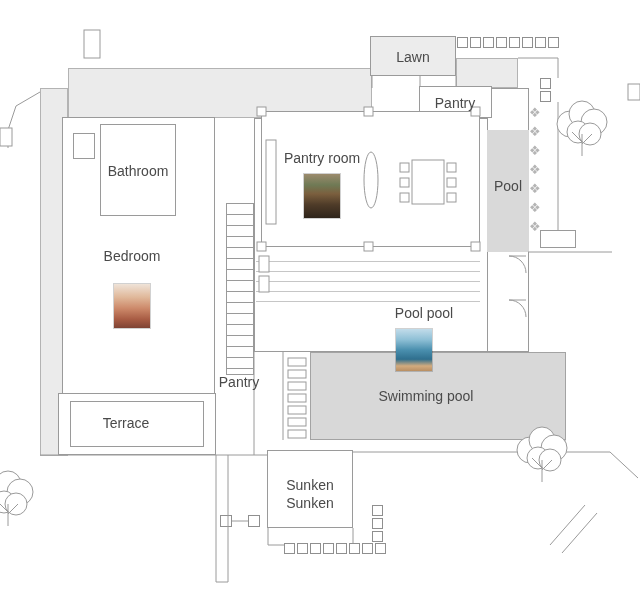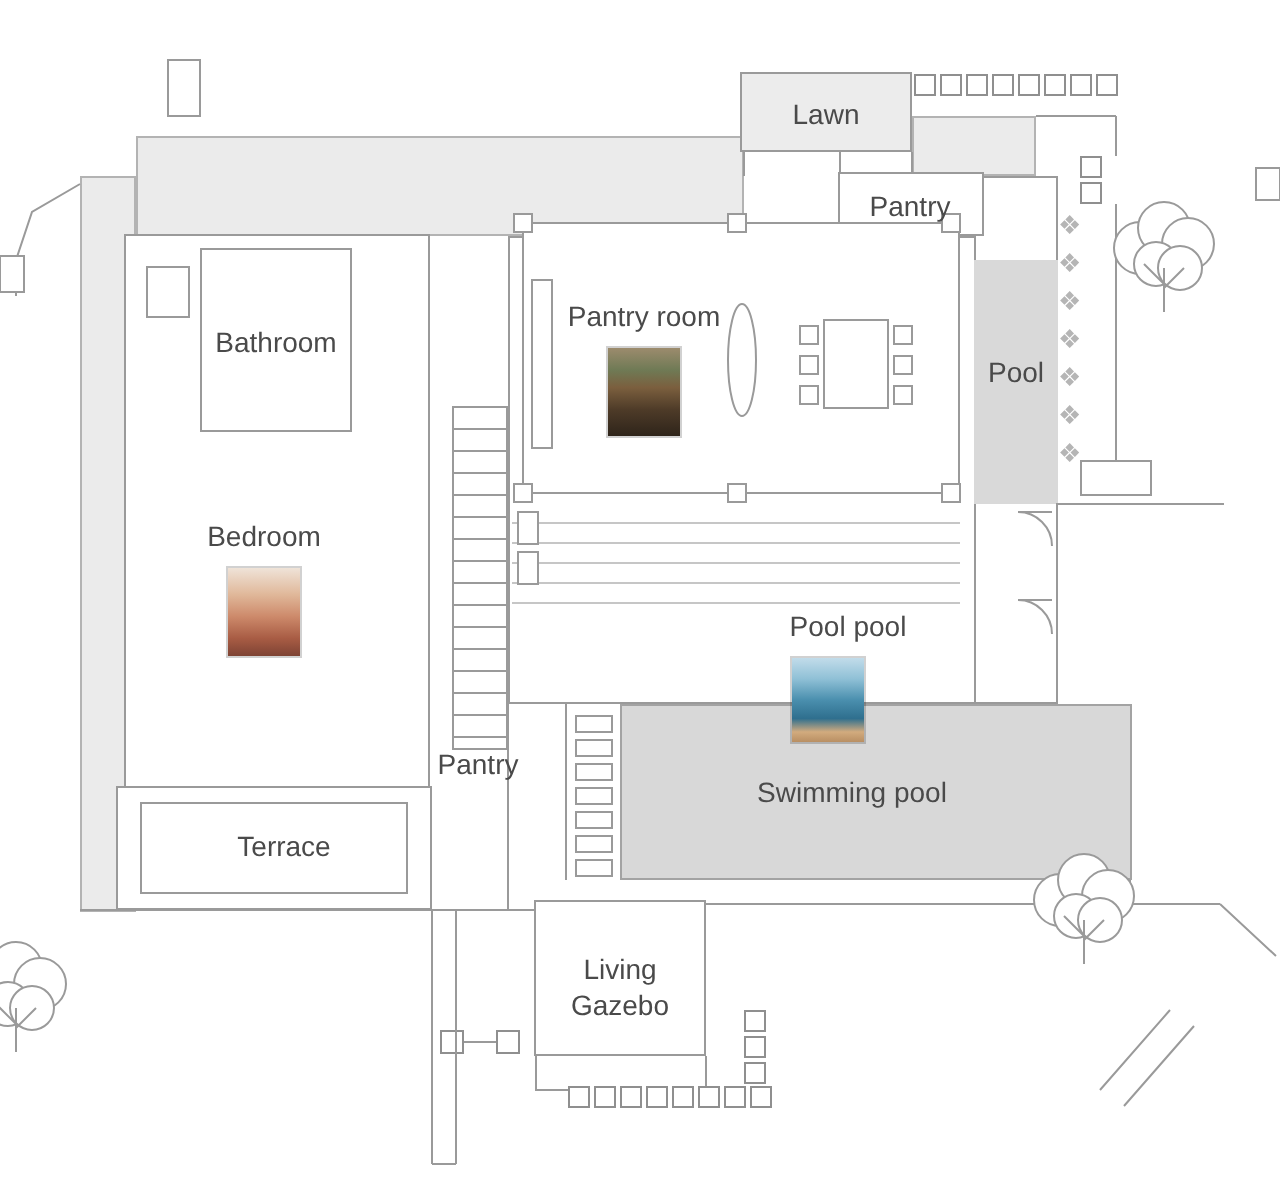--- a/index.html
+++ b/index.html
@@ -174,18 +174,18 @@
 
 <div class="photo living"></div>
 <div class="photo bedroom"></div>
 <div class="photo pooldeck"></div>
 
 <div class="label" style="left:413px;top:57px">Lawn</div>
 <div class="label" style="left:455px;top:103px">Pantry</div>
 <div class="label" style="left:138px;top:171px">Bathroom</div>
 <div class="label" style="left:322px;top:158px">Pantry room</div>
 <div class="label" style="left:508px;top:186px">Pool</div>
-<div class="label" style="left:132px;top:268px">Bedroom</div>
+<div class="label" style="left:132px;top:256px">Bedroom</div>
 <div class="label" style="left:424px;top:313px">Pool pool</div>
 <div class="label" style="left:239px;top:382px">Pantry</div>
 <div class="label" style="left:426px;top:396px">Swimming pool</div>
-<div class="label" style="left:142px;top:423px">Terrace</div>
-<div class="label wrap" style="left:310px;top:494px">Living Gazebo</div>
+<div class="label" style="left:126px;top:423px">Terrace</div>
+<div class="label wrap" style="left:310px;top:494px">Sunken Sunken</div>
 
 </body></html>

